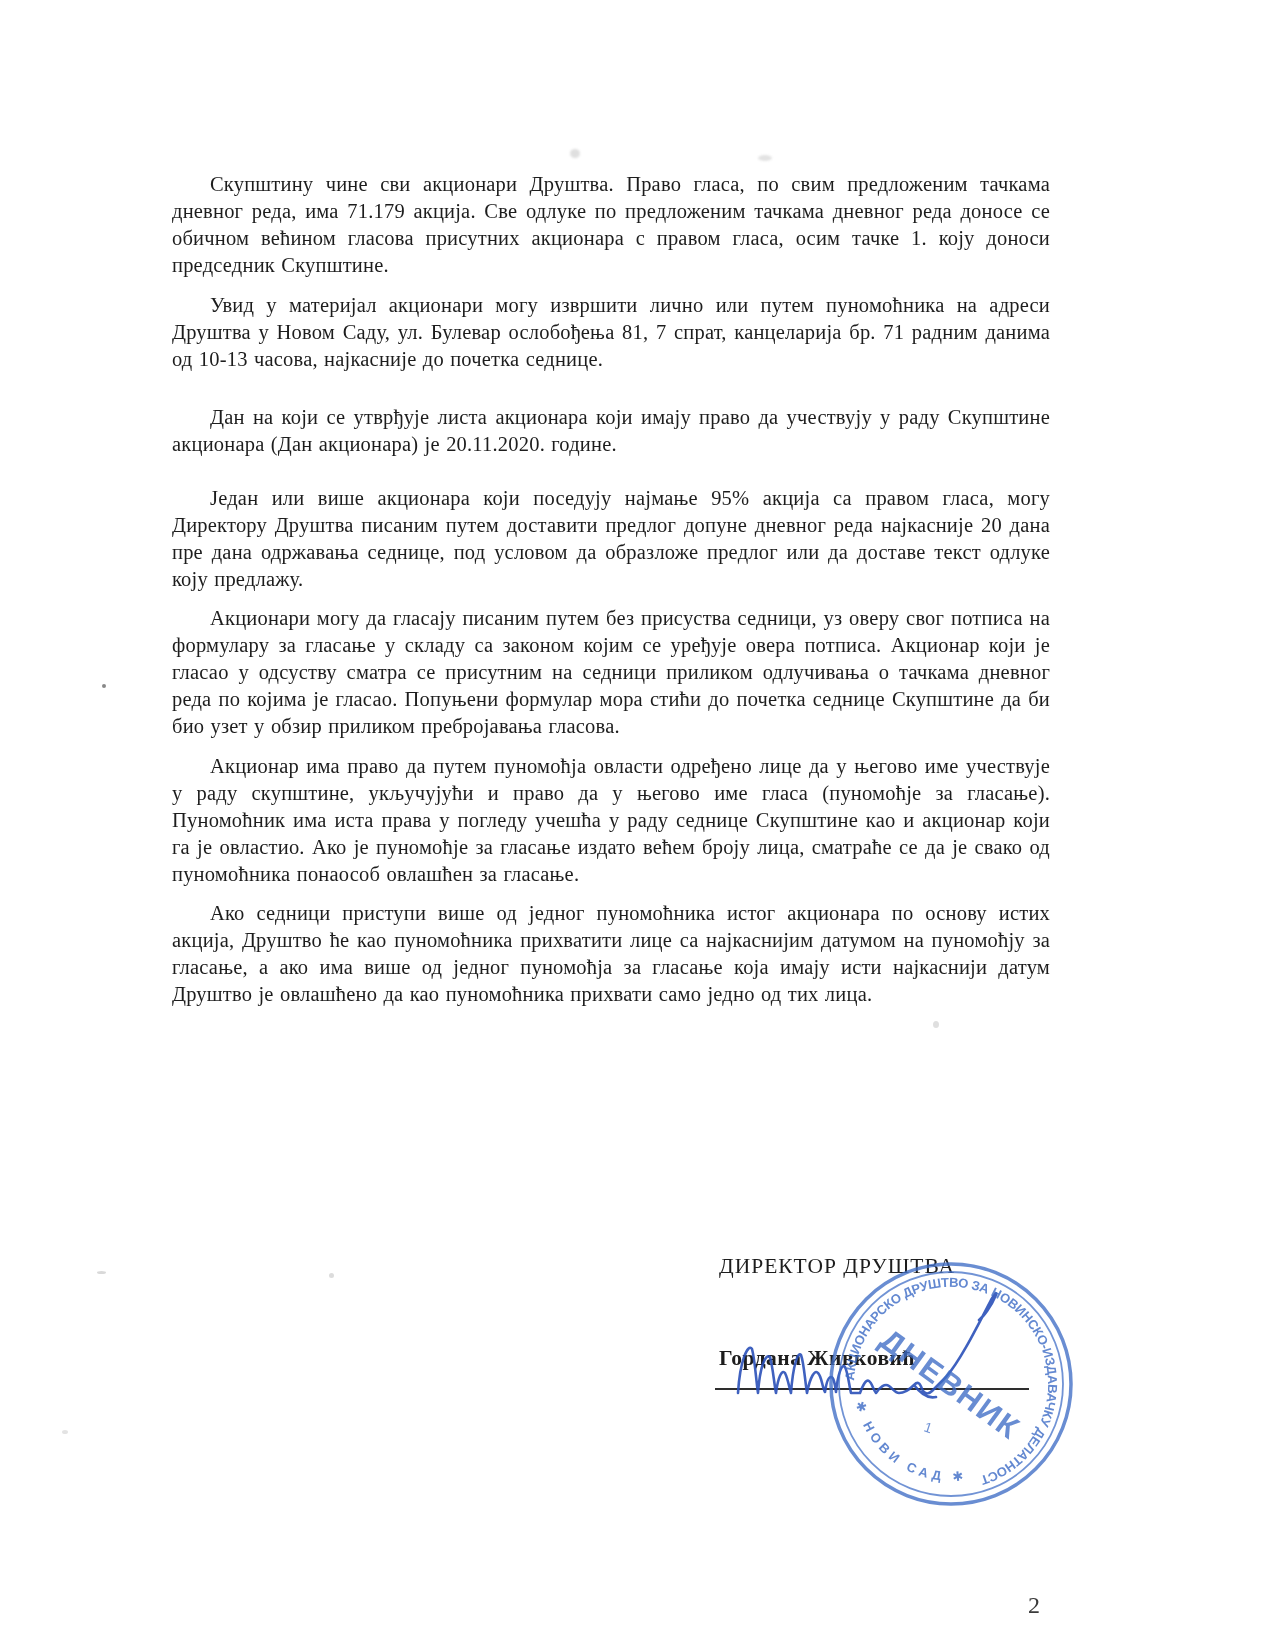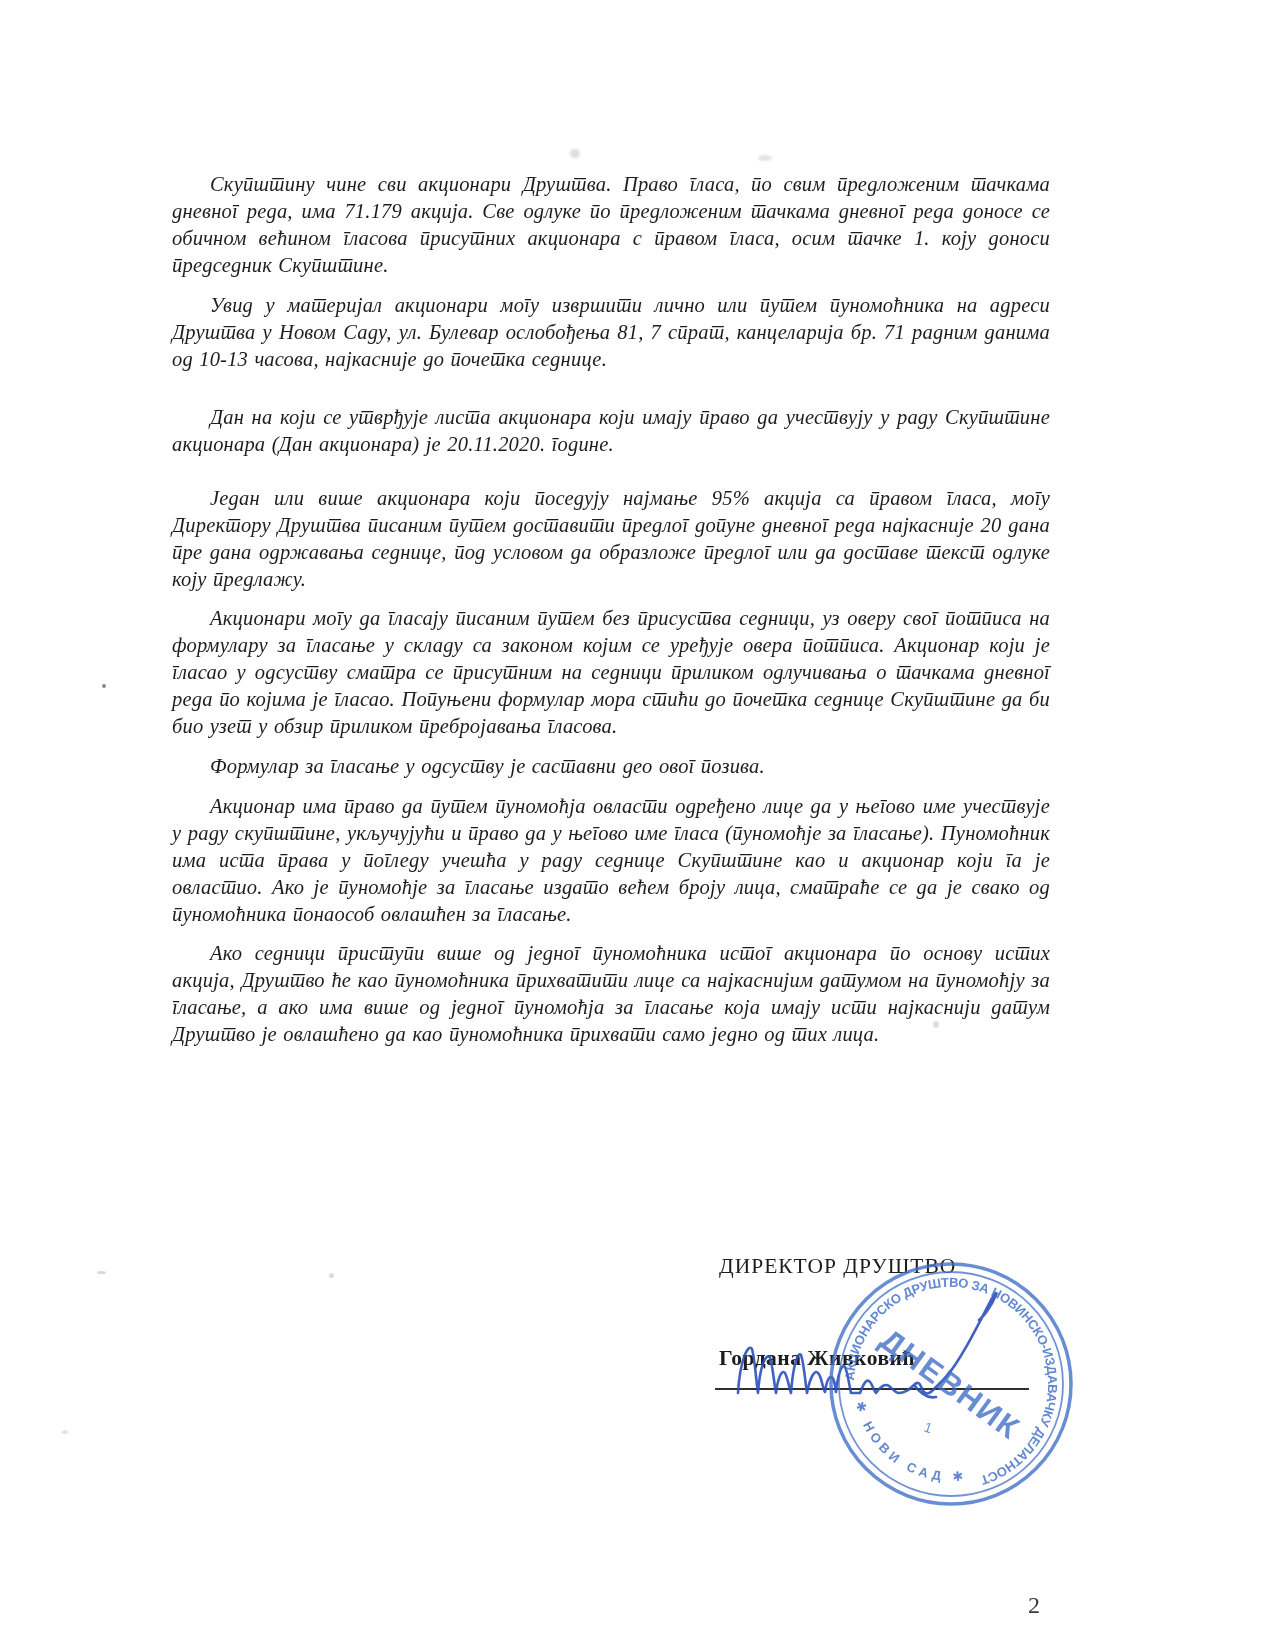--- a/index.html
+++ b/index.html
@@ -9,21 +9,20 @@
     margin:0 auto;
     background:#ffffff;
     font-family:"Liberation Serif","DejaVu Serif",serif;
     color:#1d1d1d;
     overflow:hidden;
   }
   .content{
     position:absolute;
     left:172px;top:171px;
     width:878px;
-    font-style:italic;
   }
   .content p{
     margin:0 0 13px 0;
     font-size:20.5px;
     line-height:27px;
     text-align:justify;
     text-indent:38px;
     letter-spacing:0.2px;
     word-spacing:1px;
   }
@@ -79,26 +78,25 @@
 <body>
 
 <div class="page">
 
   <div class="content">
     <p>Скупштину чине сви акционари Друштва. Право гласа, по свим предложеним тачкама дневног реда, има 71.179 акција. Све одлуке по предложеним тачкама дневног реда доносе се обичном већином гласова присутних акционара с правом гласа, осим тачке 1. коју доноси председник Скупштине.</p>
     <p class="sp-large">Увид у материјал акционари могу извршити лично или путем пуномоћника на адреси Друштва у Новом Саду, ул. Булевар ослобођења 81, 7 спрат, канцеларија бр. 71 радним данима од 10-13 часова, најкасније до почетка седнице.</p>
     <p class="sp-med">Дан на који се утврђује листа акционара који имају право да учествују у раду Скупштине акционара (Дан акционара) је 20.11.2020. године.</p>
     <p class="sp-tight">Један или више акционара који поседују најмање 95% акција са правом гласа, могу Директору Друштва писаним путем доставити предлог допуне дневног реда најкасније 20 дана пре дана одржавања седнице, под условом да образложе предлог или да доставе текст одлуке коју предлажу.</p>
     <p>Акционари могу да гласају писаним путем без присуства седници, уз оверу свог потписа на формулару за гласање у складу са законом којим се уређује овера потписа. Акционар који је гласао у одсуству сматра се присутним на седници приликом одлучивања о тачкама дневног реда по којима је гласао. Попуњени формулар мора стићи до почетка седнице Скупштине да би био узет у обзир приликом пребројавања гласова.</p>
-    <p>Формулар за гласање у одсуству је саставни део овог позива.</p>
     <p class="sp-tight">Акционар има право да путем пуномоћја овласти одређено лице да у његово име учествује у раду скупштине, укључујући и право да у његово име гласа (пуномоћје за гласање). Пуномоћник има иста права у погледу учешћа у раду седнице Скупштине као и акционар који га је овластио. Ако је пуномоћје за гласање издато већем броју лица, сматраће се да је свако од пуномоћника понаособ овлашћен за гласање.</p>
     <p class="sp-tight">Ако седници приступи више од једног пуномоћника истог акционара по основу истих акција, Друштво ће као пуномоћника прихватити лице са најкаснијим датумом на пуномоћју за гласање, а ако има више од једног пуномоћја за гласање која имају исти најкаснији датум Друштво је овлашћено да као пуномоћника прихвати само једно од тих лица.</p>
   </div>
 
-  <div class="sig-title">ДИРЕКТОР ДРУШТВО</div>
+  <div class="sig-title">ДИРЕКТОР ДРУШТВА</div>
   <div class="sig-name">Гордана Живковић</div>
   <div class="sig-line"></div>
 
   <svg class="sig-svg" width="320" height="150" viewBox="0 0 320 150">
     <path fill="none" stroke-width="2.6" stroke-linecap="round" stroke-linejoin="round" opacity="0.9" d="M 38 135
              C 40 102, 48 85, 52 91
              C 55 102, 56 122, 58 135
              C 60 107, 66 95, 70 99
              C 73 110, 74 125, 76 135
              C 78 119, 82 111, 85 115

